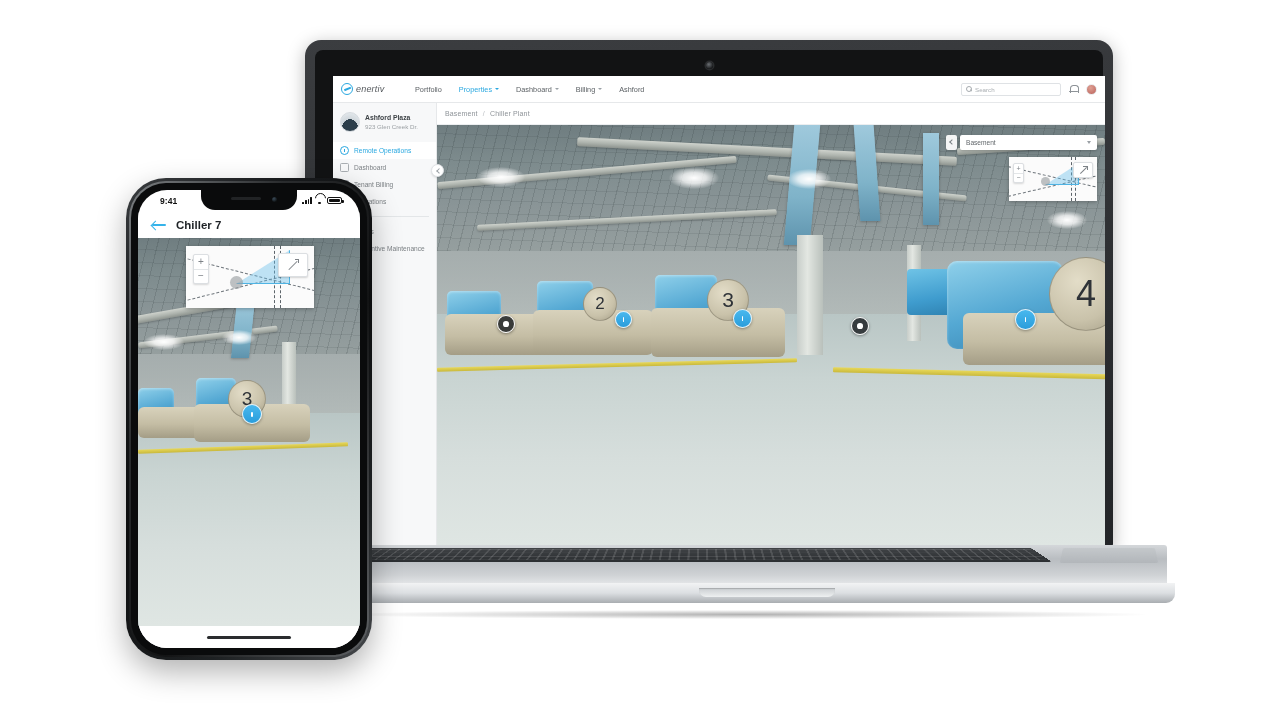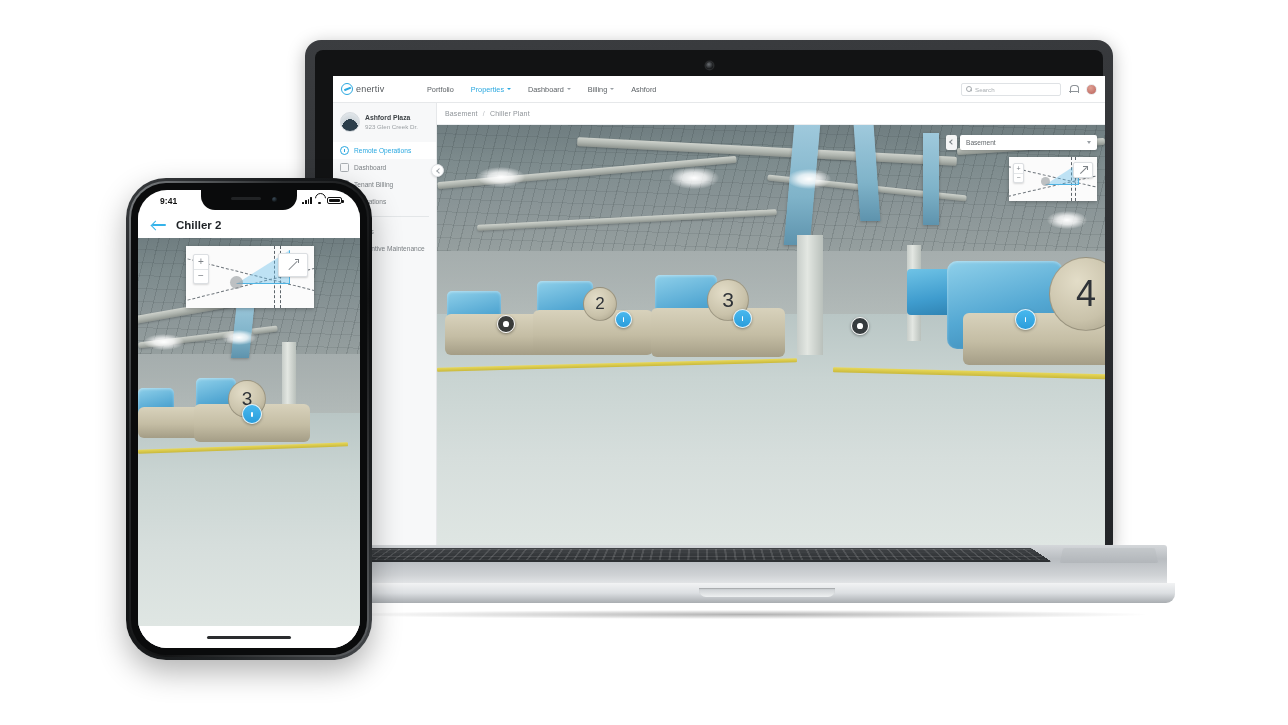--- a/index.html
+++ b/index.html
@@ -79,32 +79,32 @@
     position: absolute; left: 40px; top: 570px; width: 800px; height: 9px;
     background: radial-gradient(ellipse at center, rgba(0,0,0,.30), rgba(0,0,0,0) 72%);
   }
 
   
   .topbar {
     position: absolute; left: 0; top: 0; width: 100%; height: 27px;
     background: #ffffff; border-bottom: 1px solid #e6e8ea;
     display: flex; align-items: center; padding: 0 8px;
   }
-  .logo { display: flex; align-items: center; gap: 3px; width: 74px; }
+  .logo { display: flex; align-items: center; gap: 3px; width: 74px; font-style: italic; }
   .logo-mark {
     width: 12px; height: 12px; border-radius: 50%;
     border: 1.6px solid #2aa8e0; position: relative; flex: none;
   }
   .logo-mark::after {
     content: ""; position: absolute; left: 2px; top: 4.4px;
     width: 7px; height: 1.6px; background: #2aa8e0; transform: rotate(-22deg);
   }
   .logo-text { font-size: 9px; color: #55595d; letter-spacing: .2px; }
 
-  .nav { display: flex; align-items: center; gap: 17px; margin-left: 12px; }
+  .nav { display: flex; align-items: center; gap: 17px; margin-left: 0; }
   .nav-item {
     font-size: 7.3px; color: #5c6165; display: flex; align-items: center; gap: 3px;
     cursor: pointer; white-space: nowrap;
   }
   .nav-item.active { color: #2aa8e0; }
   .caret {
     width: 0; height: 0; border-left: 2.2px solid transparent;
     border-right: 2.2px solid transparent; border-top: 2.8px solid #9aa0a5;
   }
   .nav-item.active .caret { border-top-color: #2aa8e0; }
@@ -673,21 +673,21 @@
                 </span>
               <span class="wifi"></span>
               <span class="batt">
                   <i></i>
                 </span>
             </span>
           </div>
 
           <div class="ph-appbar">
             <span class="back-arrow"></span>
-            <span class="ph-title">Chiller 2</span>
+            <span class="ph-title">Chiller 7</span>
           </div>
 
           <div class="viewer" style="left:0; top:48px; right:0; bottom:22px;">
 
             <div class="v-ceiling"></div>
             <div class="ceil-grid"></div>
             <div class="v-wall-far"></div>
             <div class="v-floor"></div>
 
             <div class="pipe" style="left:-10px; top:66px; width:150px; height:8px; transform:rotate(-10deg);"></div>

